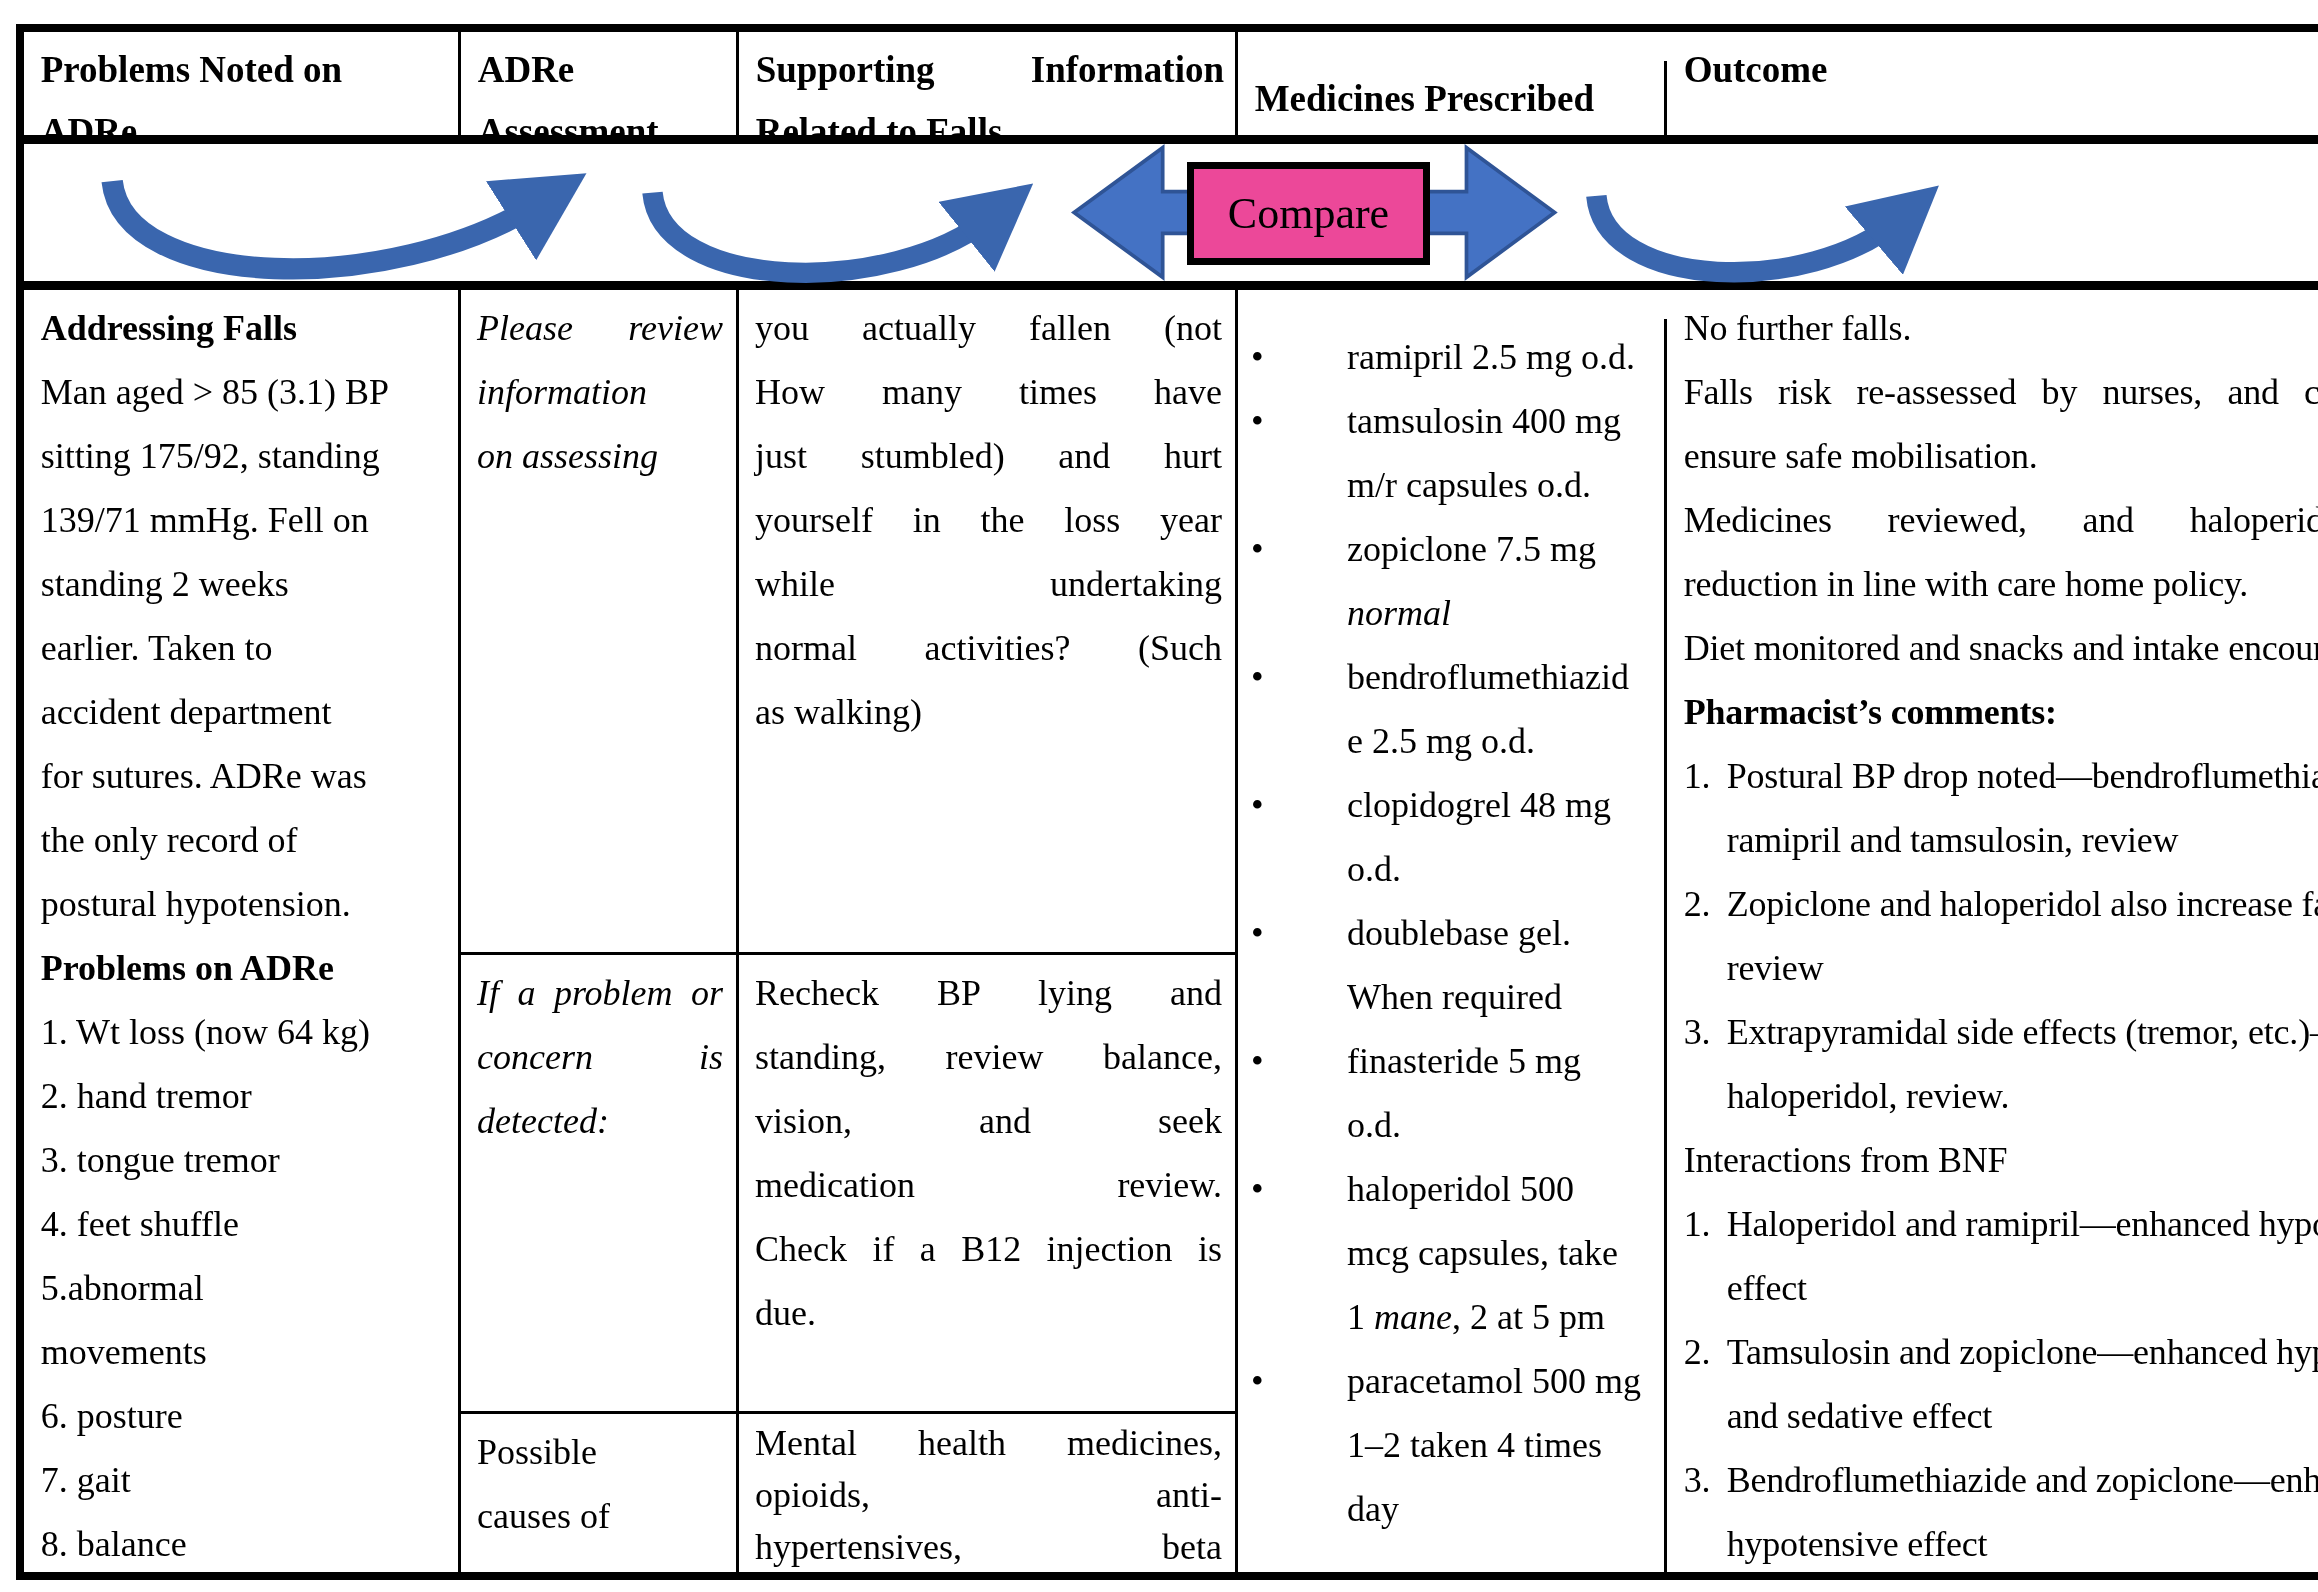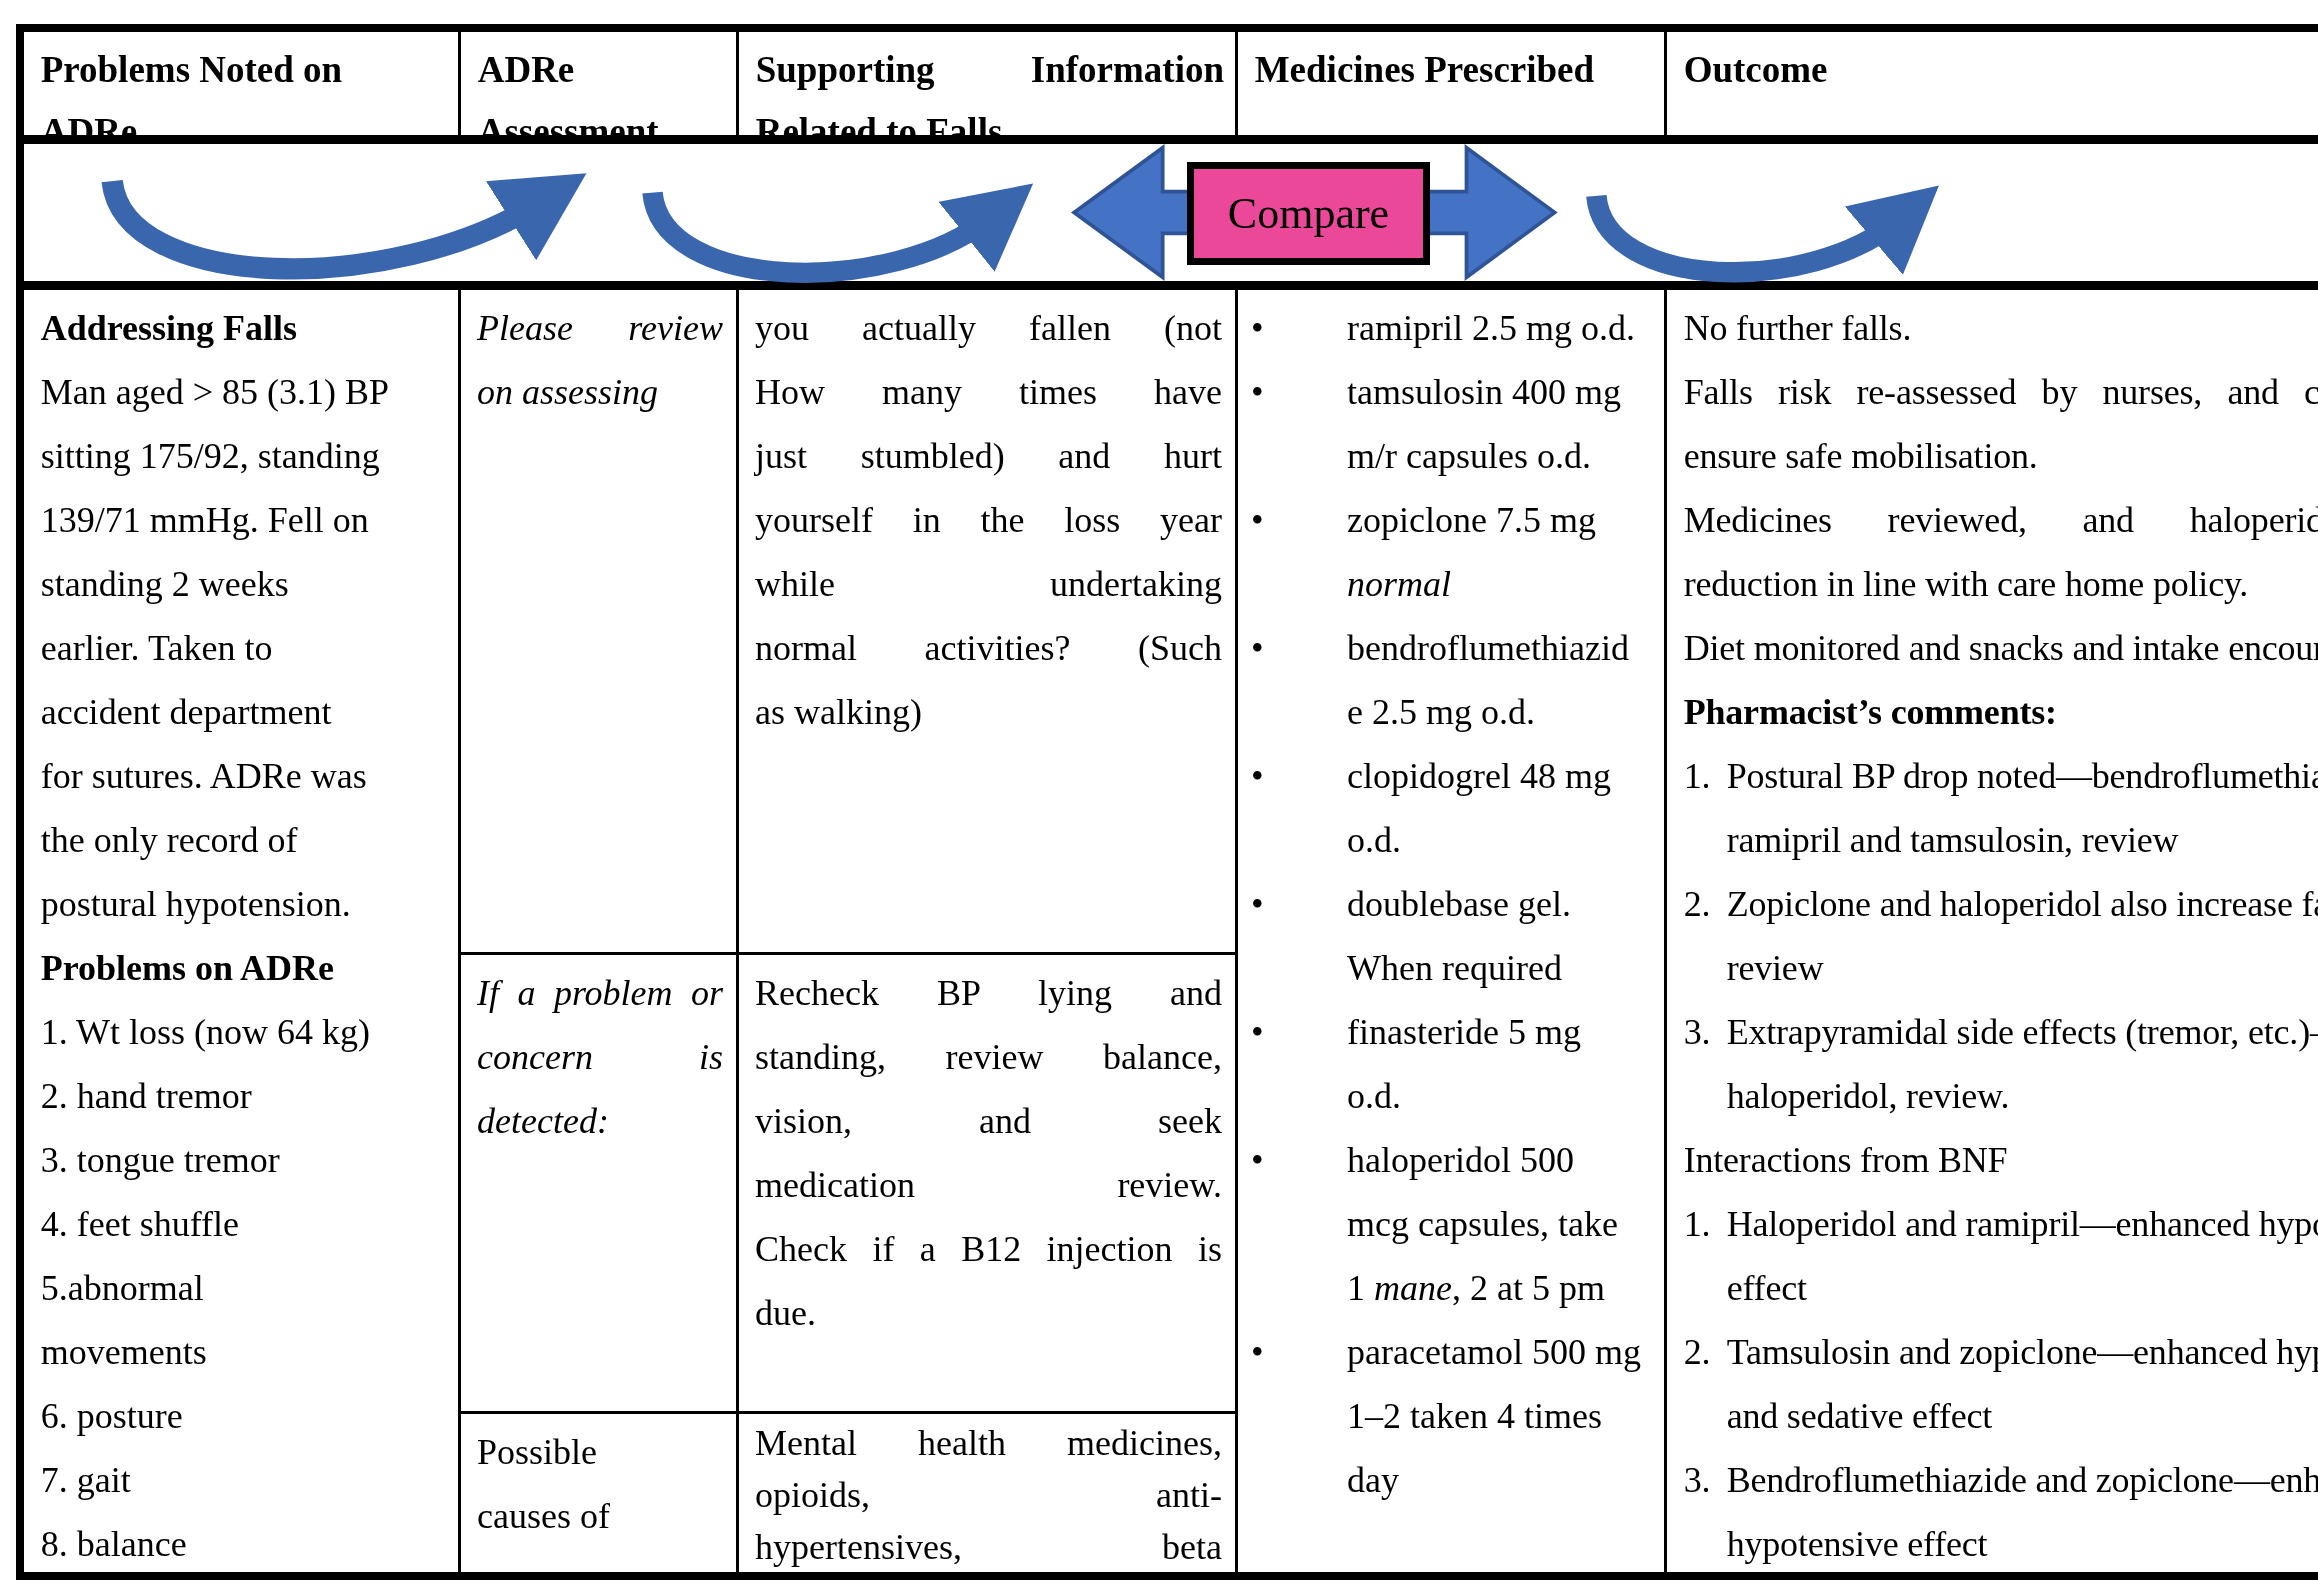--- a/index.html
+++ b/index.html
@@ -9,21 +9,21 @@
          border:8.3px solid #000;box-sizing:border-box;display:flex;flex-direction:column;background:#fff;}
   .row-header{display:flex;height:103px;border-bottom:9.3px solid #000;flex:0 0 auto;}
   .row-arrows{position:relative;height:137px;border-bottom:9.3px solid #000;flex:0 0 auto;overflow:visible;}
   .row-body{display:flex;flex:1 1 auto;min-height:0;}
   .hc{box-sizing:border-box;border-right:3.7px solid #000;padding:6.5px 11px 0 16.7px;
       font-weight:bold;font-size:37px;line-height:62px;white-space:pre-line;overflow:hidden;}
   .hc:last-child{border-right:none;}
   .c1{width:437px;flex:0 0 auto;}
   .c2{width:278px;flex:0 0 auto;}
   .c3{width:499px;flex:0 0 auto;}
-  .c4{width:429px;flex:0 0 auto;}
+  .c4{width:429px;flex:0 0 auto;margin-top:29px;}
   .c5{flex:1 1 auto;}
   .bc{box-sizing:border-box;border-right:3.7px solid #000;padding:5.6px 13px 0 16.7px;
       font-size:36px;line-height:64px;overflow:hidden;}
   .bcol{box-sizing:border-box;border-right:3.7px solid #000;display:flex;flex-direction:column;padding:0;}
   .subcell{box-sizing:border-box;padding:5.6px 13px 0 16px;font-size:36px;line-height:64px;overflow:hidden;}
   .divider{border-bottom:3.7px solid #000;}
   .it{font-style:italic;}
   .bold{font-weight:bold;}
   .pre{white-space:pre-line;}
   .jline{text-align:justify;text-align-last:justify;}
@@ -105,20 +105,21 @@
 5.abnormal
 movements
 6. posture
 7. gait
 8. balance</div>
     </div>
 
     <div class="bcol c2">
       <div class="subcell sub1 divider it">
           <div class="jline">Please review</div>
+          <div class="jline">information</div>
           <div class="jline-last">on assessing</div>
         </div>
       <div class="subcell sub2 divider it">
           <div class="jline">If a problem or</div>
           <div class="jline">concern is</div>
           <div class="jline-last">detected:</div>
         </div>
       <div class="subcell sub3">
           <div class="jline">Possible</div>
           <div class="jline-last">causes of</div>

